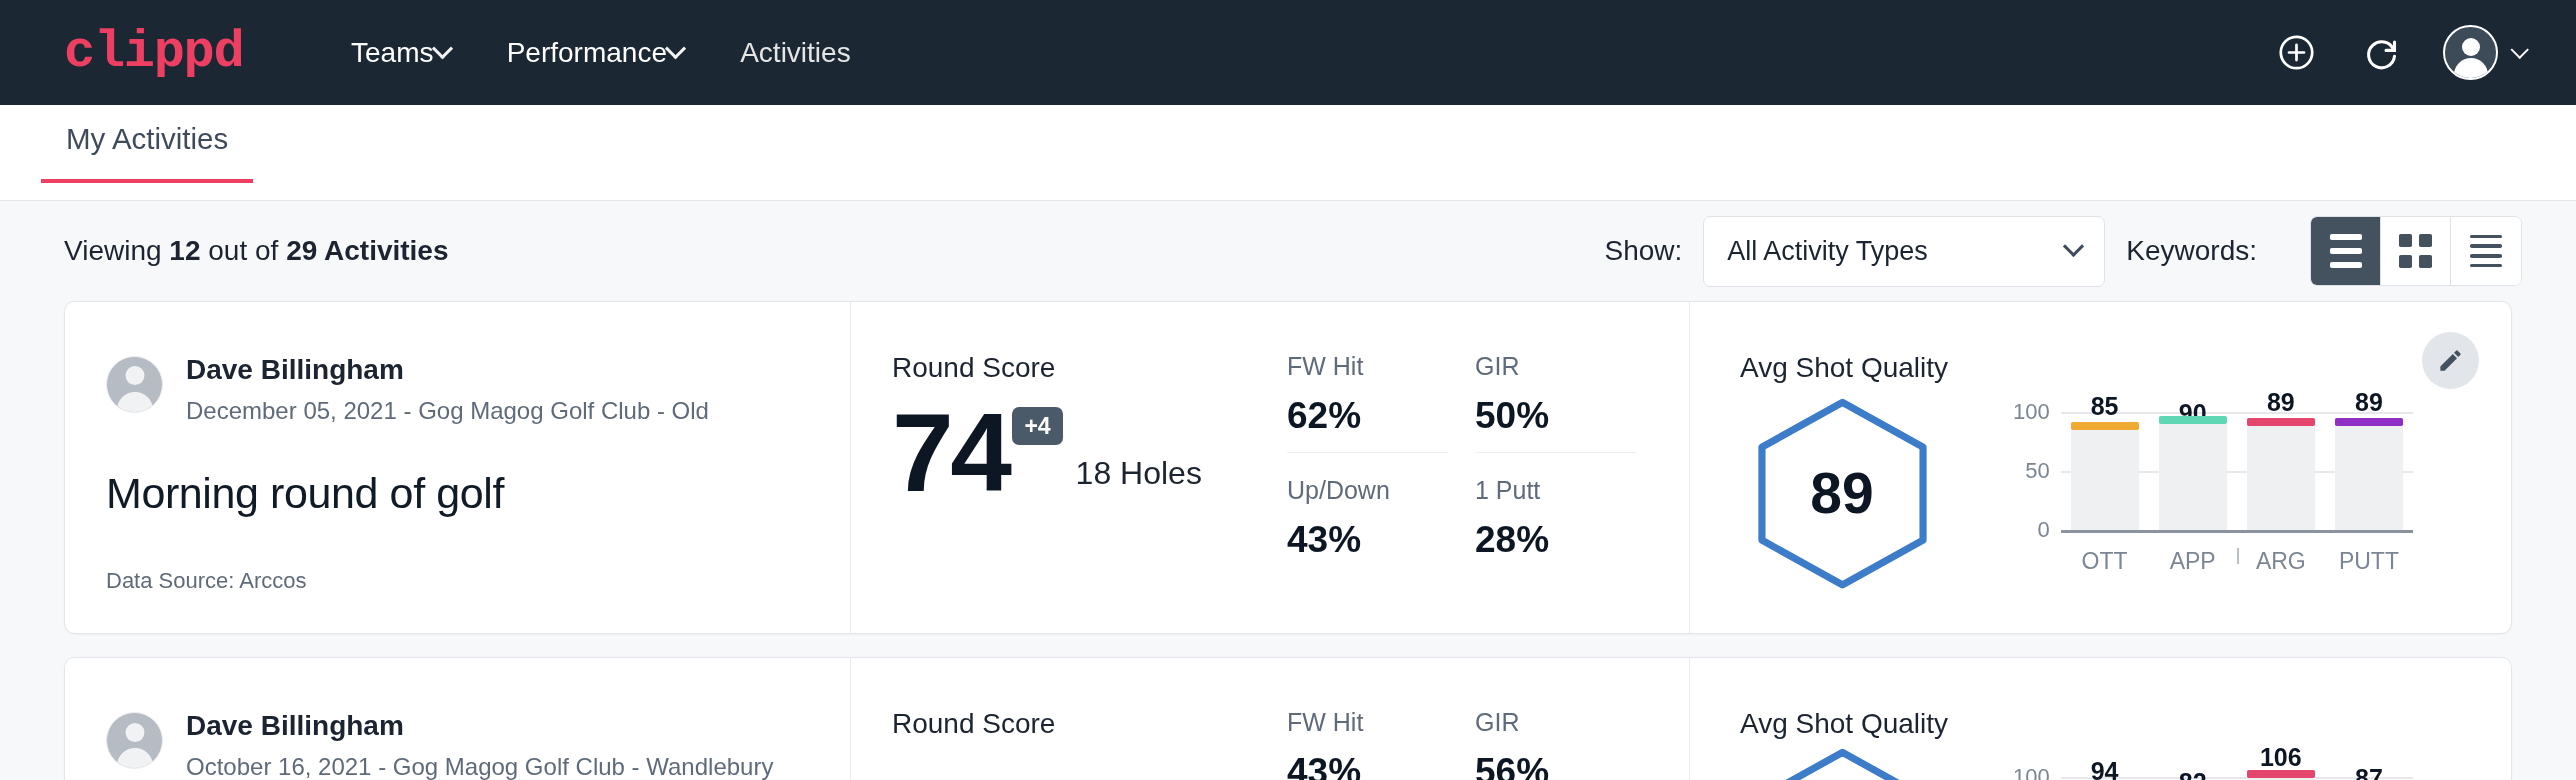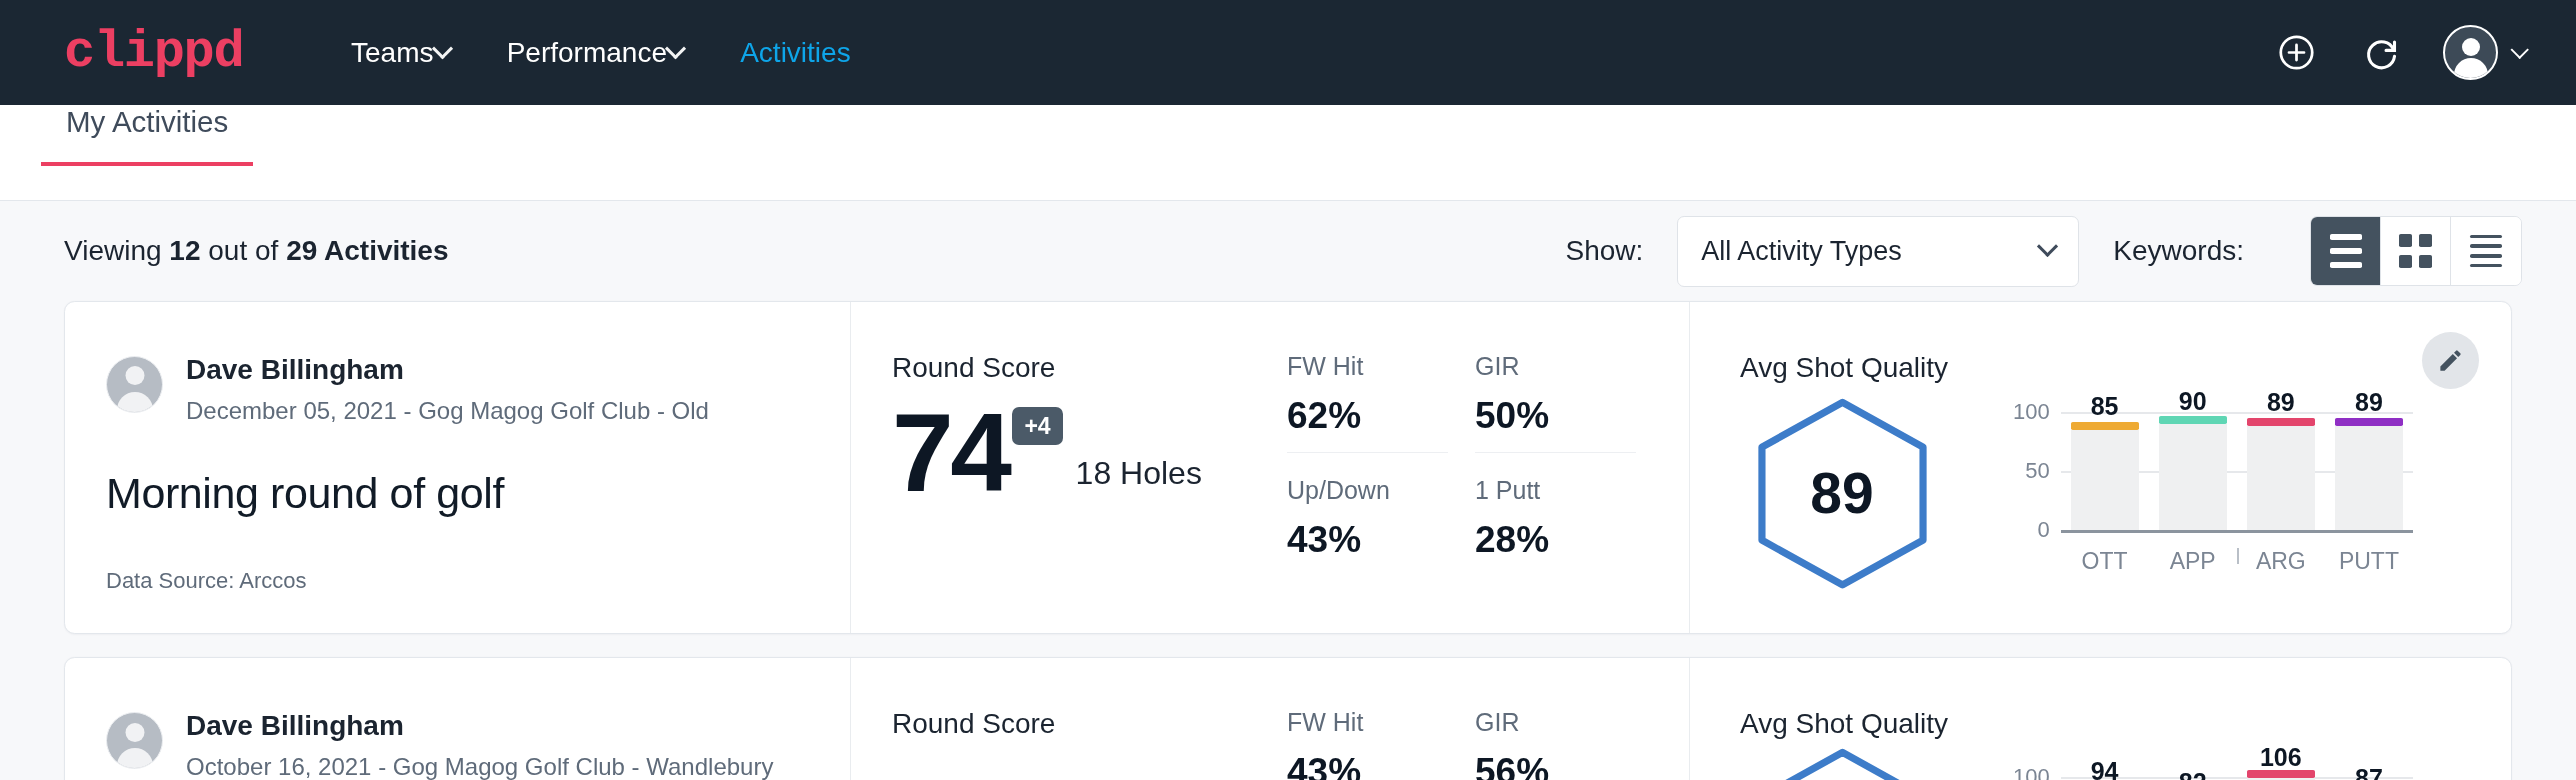--- a/index.html
+++ b/index.html
@@ -31,21 +31,21 @@
   }
   .nav-links{display:flex;align-items:center;gap:0;}
   .nav-link{
     display:flex;align-items:center;gap:1px;
     color:#ffffff;
     font-size:28px;
     padding:0 28.6px;
     cursor:pointer;
     white-space:nowrap;
   }
-  .nav-link.muted{color:#0ea5e9;text-align:center;}
+  .nav-link.muted{color:#e5e5e5;text-align:center;}
   .chev{
     width:15px;height:15px;
     border-right:3.1px solid currentColor;
     border-bottom:3.1px solid currentColor;
     transform:rotate(45deg) translate(-2.7px,-2.7px);
     display:inline-block;
     opacity:.95;
   }
   .nav-right{
     margin-left:auto;
@@ -78,21 +78,21 @@
     width:13.4px;height:13.4px;
     border-right:2.7px solid #fff;border-bottom:2.7px solid #fff;
     transform:rotate(45deg) translate(-1.8px,-1.8px);
   }
 
   
   .tabstrip{
     height:96px;
     background:#ffffff;
     border-bottom:0.9px solid #e3e7ec;
-    display:flex;align-items:flex-start;
+    display:flex;align-items:center;
     padding-left:41px;
   }
   .tab{
     font-size:29.5px;
     color:#3f4b5b;
     padding:0 25px 23px 25px;
     border-bottom:4.5px solid transparent;
     cursor:pointer;
   }
   .tab.active{border-bottom-color:#ec3f62;}
@@ -103,21 +103,21 @@
     display:flex;align-items:center;
     padding:0 54px 0 64px;
     background:#f7f8fa;
   }
   .viewing{
     font-size:28px;color:#1b2430;
   }
   .viewing b{font-weight:700;}
   .filter-mid{
     margin-left:auto;
-    display:flex;align-items:center;gap:34px;
+    display:flex;align-items:center;gap:21px;
   }
   .flabel{font-size:28px;color:#1b2430;white-space:nowrap;}
   .select{
     width:402px;height:71px;
     background:#ffffff;
     border:0.9px solid #dfe3e8;
     border-radius:7.1px;
     display:flex;align-items:center;
     padding:13px 23px;
     font-size:27px;color:#1b2430;
@@ -493,21 +493,21 @@
             <div class="gridline" style="top:66px"></div>
             <div class="axisline" style="top:125px"></div>
             <div class="bars" style="bottom:50px;top:0">
               <div class="barcol">
                 <span class="bar-label" style="bottom:109px">85</span>
                 <div class="bar-body" style="height:100px">
                   <span class="bar-cap" style="background:#eeaa33"></span>
                 </div>
               </div>
               <div class="barcol">
-                <span class="bar-label" style="bottom:114px">90</span>
+                <span class="bar-label" style="bottom:102px">90</span>
                 <div class="bar-body" style="height:106px">
                   <span class="bar-cap" style="background:#5fd6b4"></span>
                 </div>
               </div>
               <div class="barcol">
                 <span class="bar-label" style="bottom:113px">89</span>
                 <div class="bar-body" style="height:104px">
                   <span class="bar-cap" style="background:#e3456c"></span>
                 </div>
               </div>

